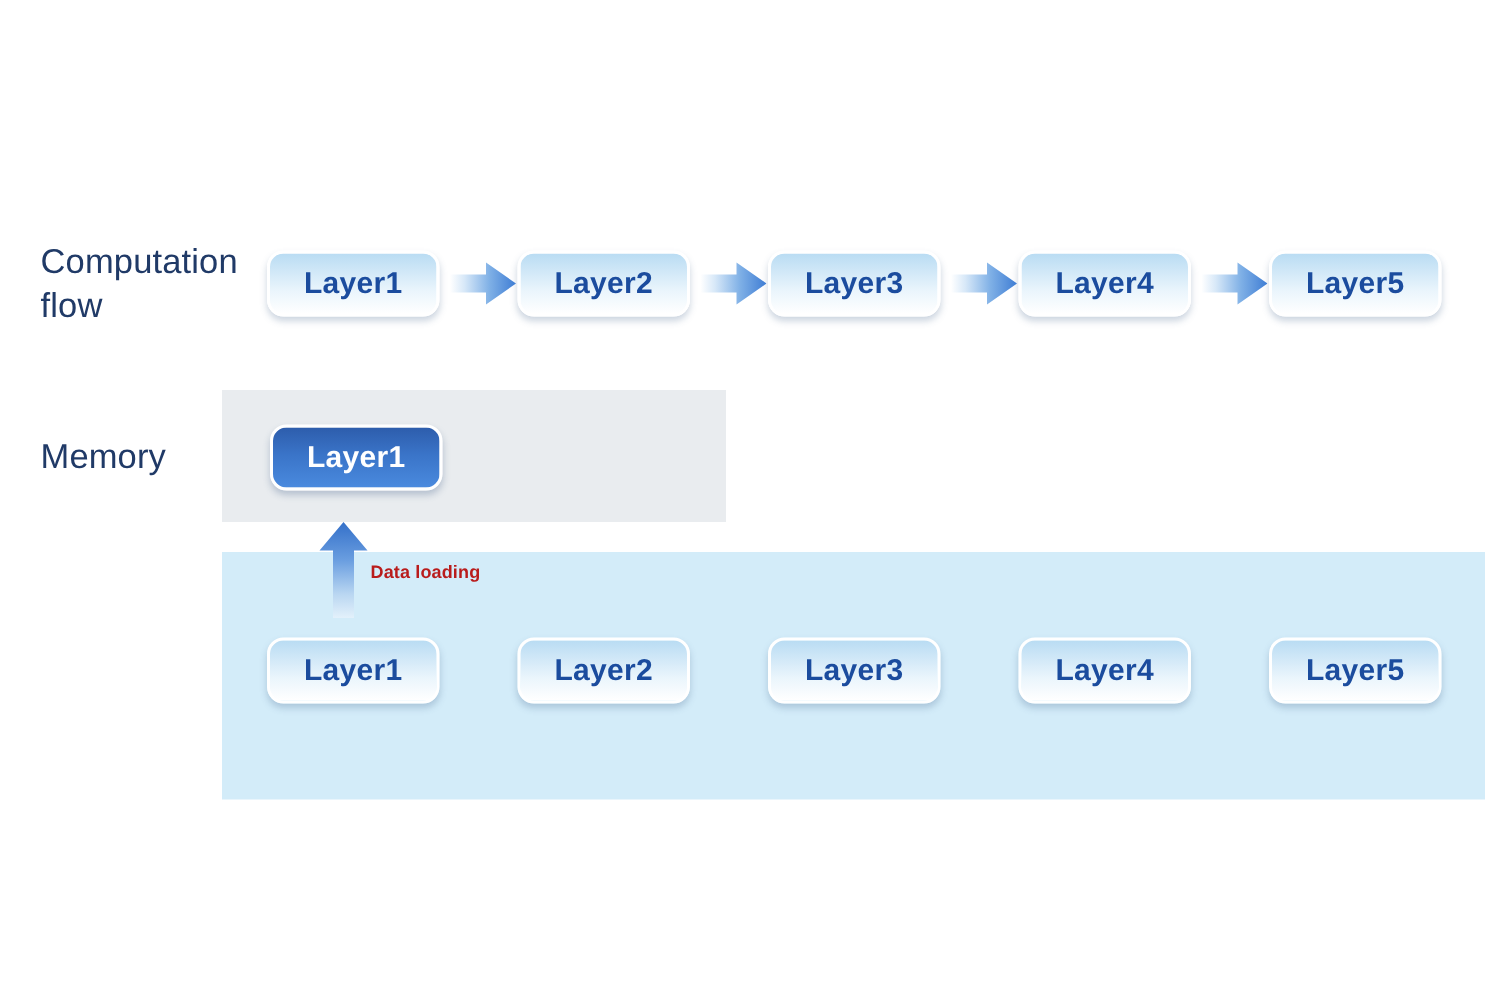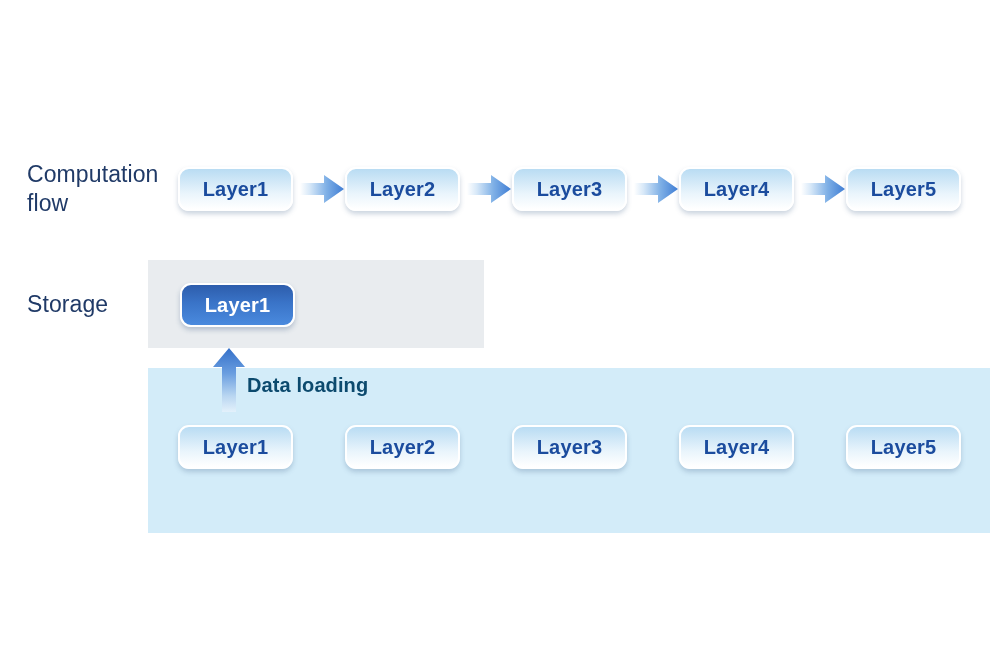--- a/index.html
+++ b/index.html
@@ -105,38 +105,38 @@
     top: 348px;
     width: 34px;
     height: 64px;
   }
   #data-loading-arrow svg { display: block; width: 34px; height: 64px; }
 
   #data-loading-label {
     position: absolute;
     left: 247px;
     top: 374px;
-    color: #0c4a6e;
-    font-size: 20px;
+    color: #b91c1c;
+    font-size: 12px;
     font-weight: 700;
     letter-spacing: 0.1px;
     white-space: nowrap;
   }
 </style>
 </head>
 <body>
 
 <div id="canvas">
 
   <div class="band" id="memory-band"></div>
   <div class="band" id="storage-band"></div>
 
   <div class="row-label" id="label-computation">Computation
 flow</div>
-  <div class="row-label" id="label-memory">Storage</div>
+  <div class="row-label" id="label-memory">Memory</div>
 
   <div class="chip chip-light" style="left:178px; top:167px;">
     <span class="chip-text">Layer1</span>
   </div>
   <div class="chip chip-light" style="left:345px; top:167px;">
     <span class="chip-text">Layer2</span>
   </div>
   <div class="chip chip-light" style="left:512px; top:167px;">
     <span class="chip-text">Layer3</span>
   </div>

